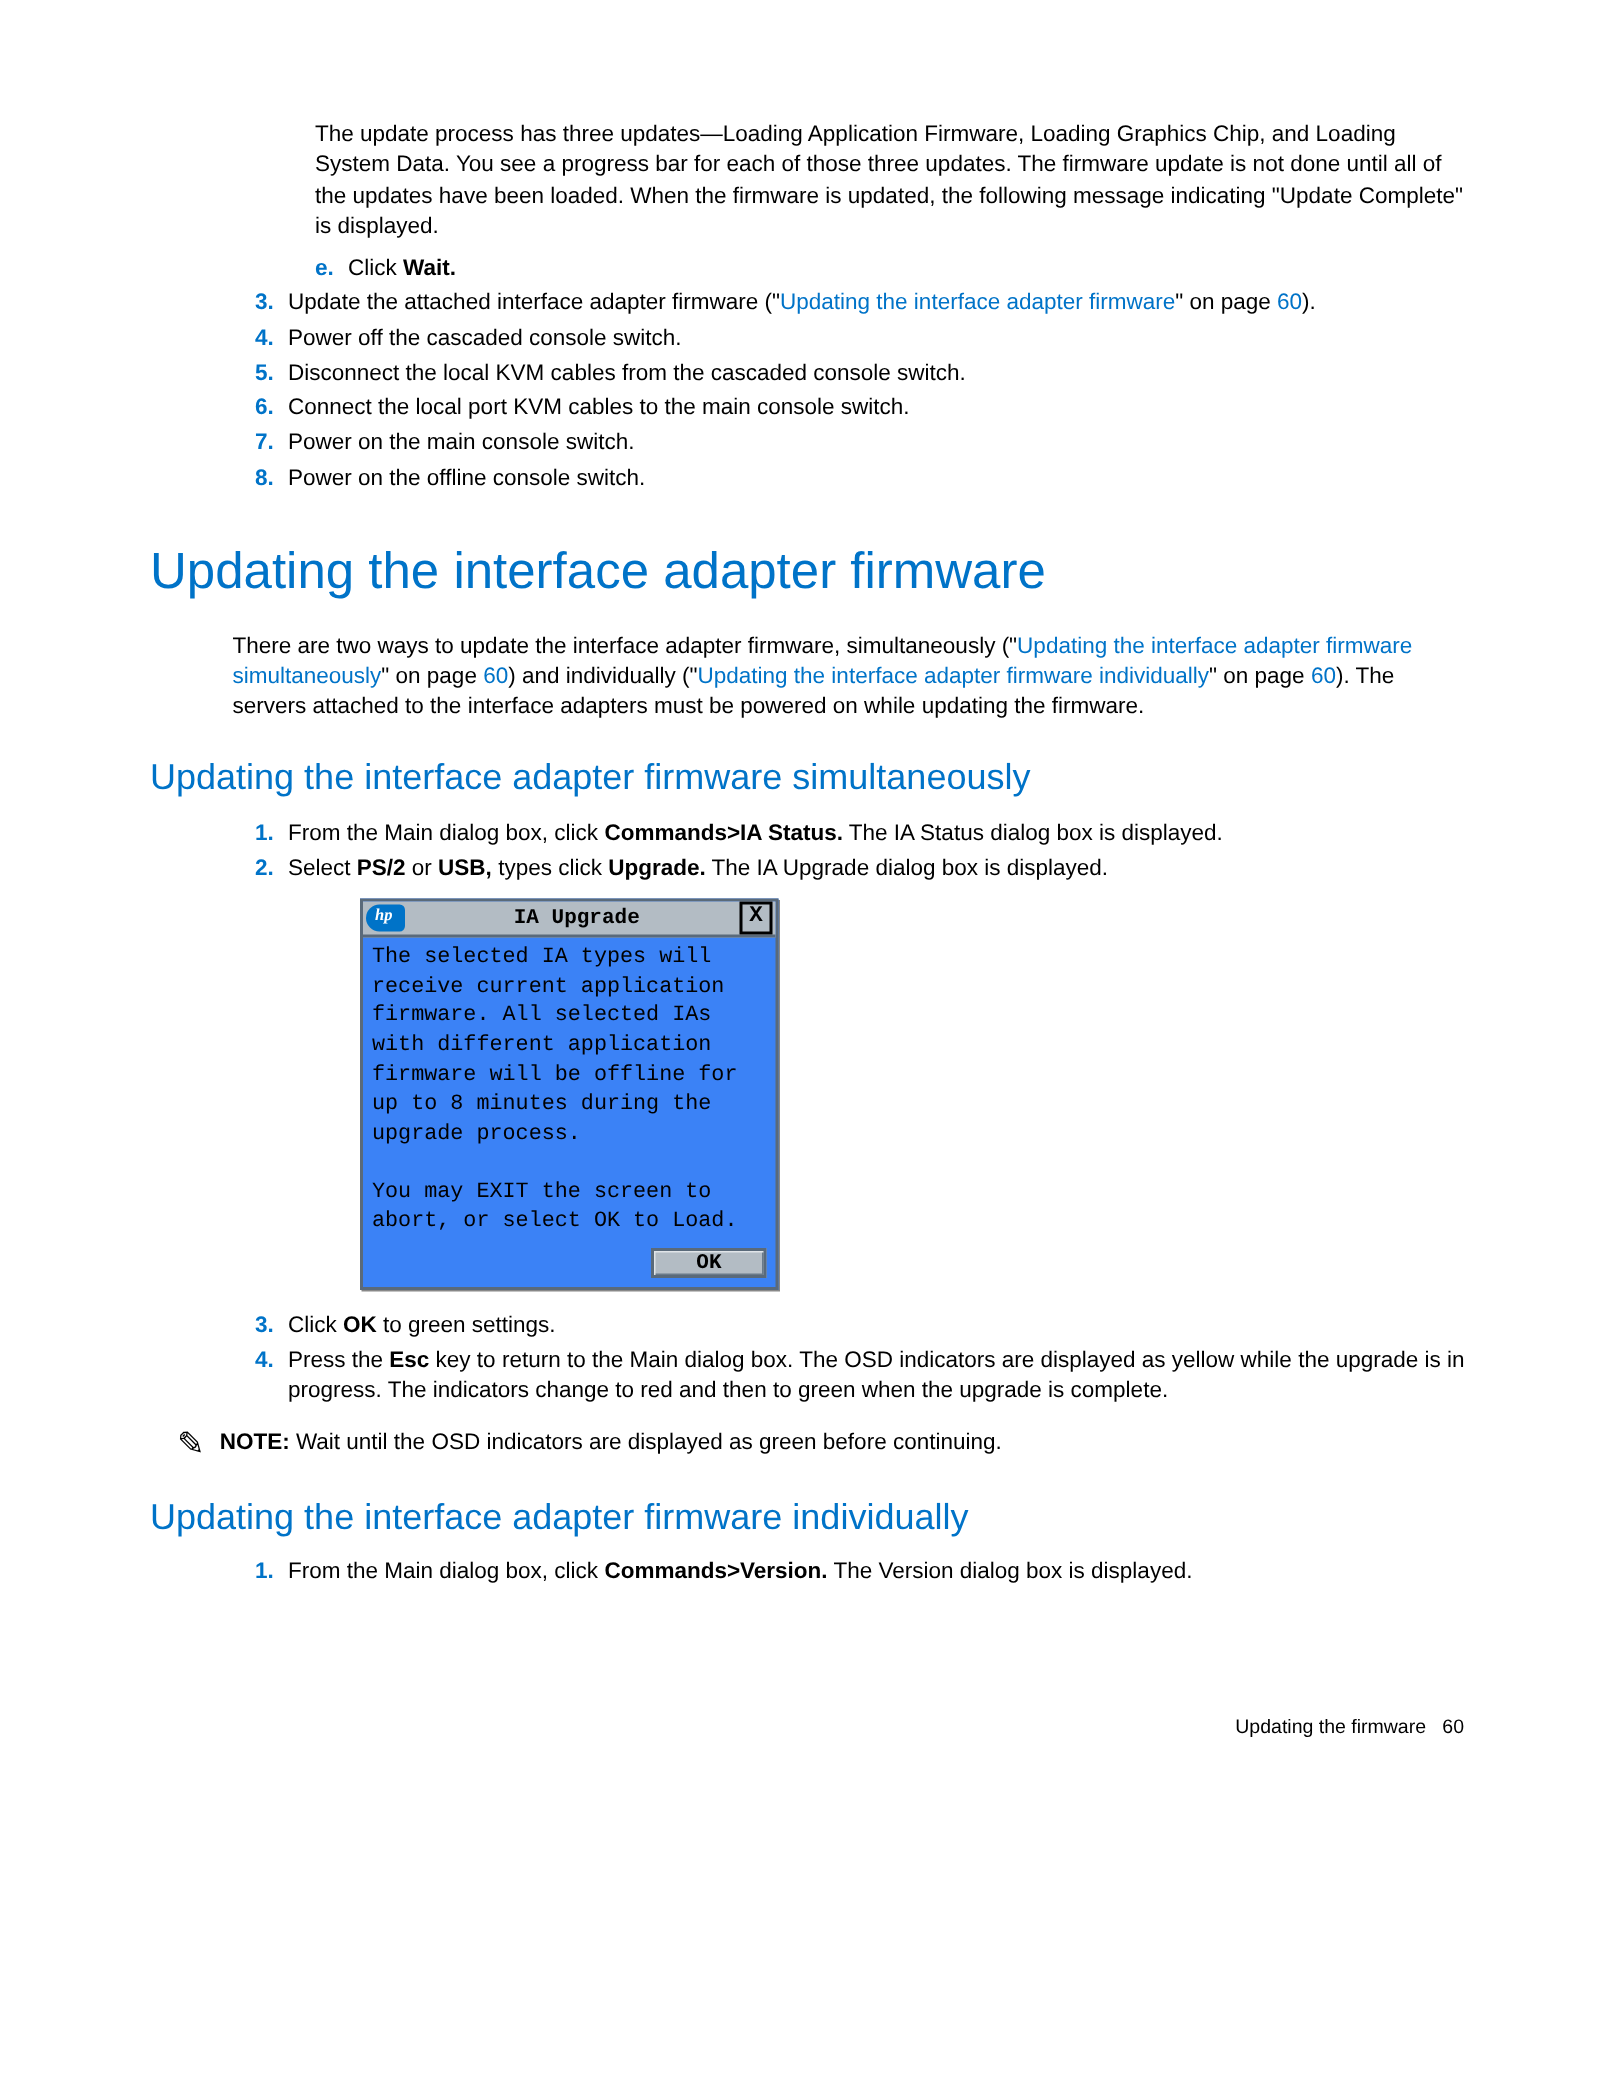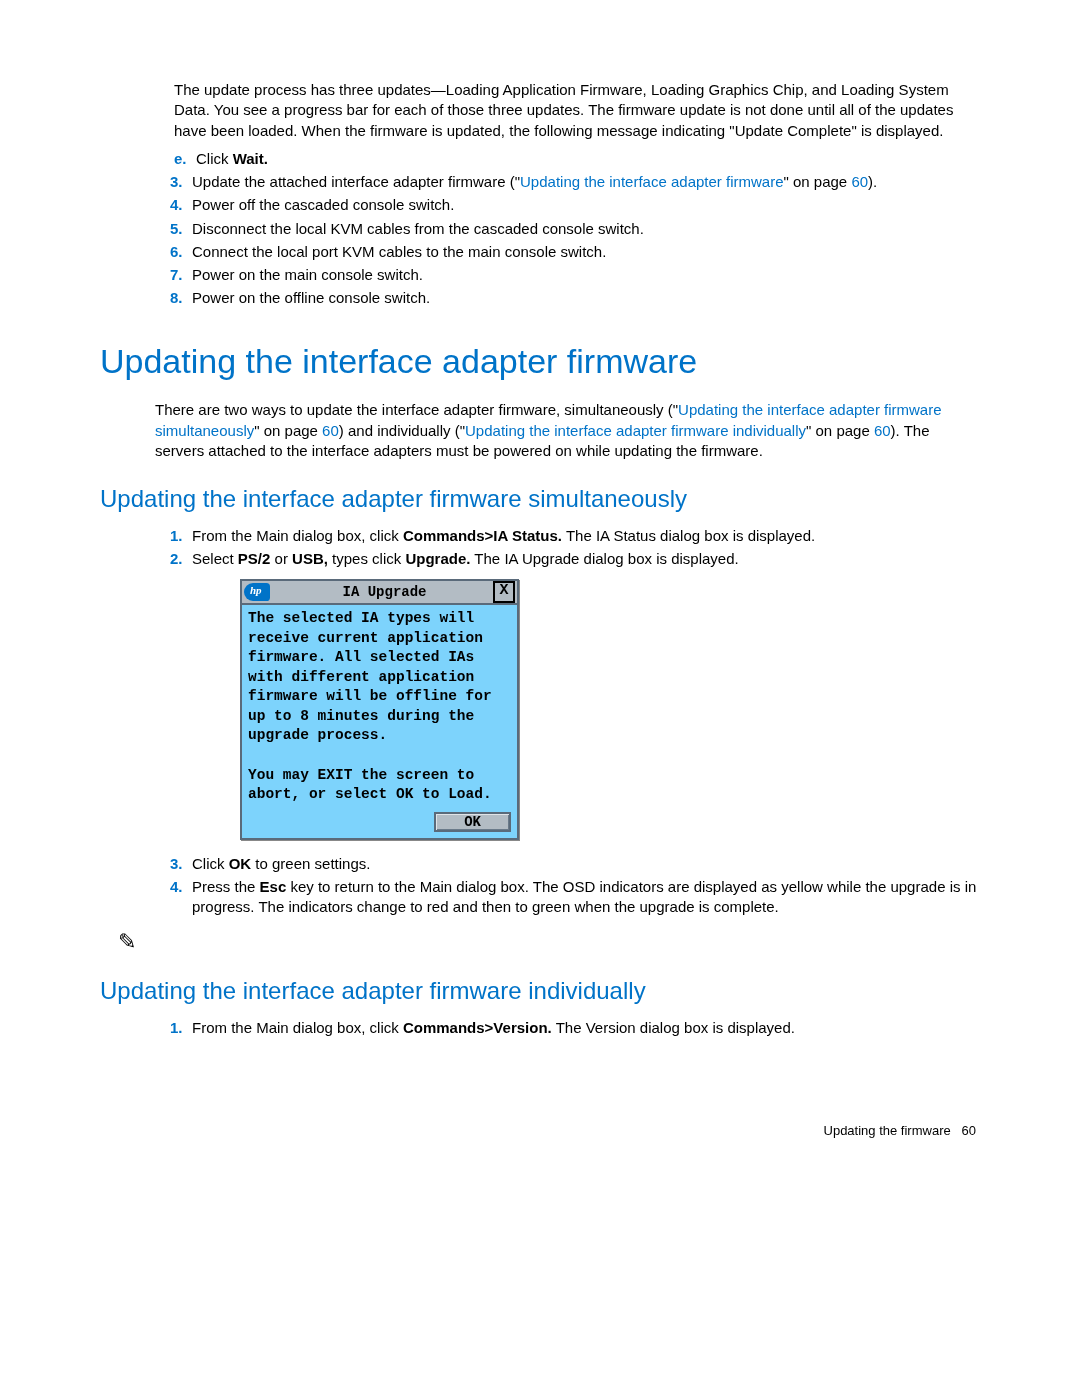--- a/index.html
+++ b/index.html
@@ -5,21 +5,21 @@
   body {
     font-family: Arial, Helvetica, sans-serif;
     font-size: 15px;
     color: #000;
     margin: 0;
     padding: 80px 100px 40px 100px;
     line-height: 1.35;
     width: 1080px;
     box-sizing: border-box;
   }
-  .indent-block { margin-left: 74px; }
+  .indent-block { margin-left: 110px; }
   .indent-block-2 { margin-left: 70px; }
   .num { color: #0073c8; font-weight: bold; display: inline-block; width: 22px; }
   .let { color: #0073c8; font-weight: bold; display: inline-block; width: 22px; }
   .row { display: flex; margin: 3px 0; }
   .row .txt { flex: 1; }
   a.link, .link { color: #0073c8; text-decoration: none; }
   h1.section {
     font-family: Arial, Helvetica, sans-serif;
     font-weight: normal;
     font-size: 34px;
@@ -30,21 +30,21 @@
     font-family: Arial, Helvetica, sans-serif;
     font-weight: normal;
     font-size: 24px;
     color: #0073c8;
     margin: 22px 0 10px 0;
   }
   .para { margin: 16px 0 10px 55px; }
   .dialog {
     width: 275px;
     border: 2px solid #5a6a7a;
-    background: #7dd3fc;
+    background: #3b82f6;
     margin: 10px 0 14px 70px;
     box-shadow: 1px 1px 0 #888;
   }
   .dialog-title {
     display: flex;
     align-items: center;
     background: #b3bcc4;
     border-bottom: 2px solid #5a6a7a;
     height: 22px;
     position: relative;
@@ -76,21 +76,21 @@
     font-family: "Courier New", monospace;
     font-weight: bold;
     text-align: center;
     line-height: 16px;
     font-size: 15px;
     background: #b3bcc4;
   }
   .dialog-body {
     padding: 4px 6px 2px 6px;
     font-family: "Courier New", monospace;
-    font-weight: bold;
+    font-weight: normal;
     font-size: 14.5px;
     line-height: 1.35;
     color: #000;
     white-space: pre-wrap;
   }
   .dialog-footer {
     text-align: right;
     padding: 4px 6px 6px 6px;
   }
   .ok-btn {
@@ -198,20 +198,21 @@
     <span class="txt"><span>Click </span><b>OK</b><span> to green settings.</span></span>
   </div>
   <div class="row">
     <span class="num">4.</span>
     <span class="txt"><span>Press the </span><b>Esc</b><span> key to return to the Main dialog box. The OSD indicators are displayed as yellow while the upgrade is in progress. The indicators change to red and then to green when the upgrade is complete.</span></span>
   </div>
 </div>
 
 <div class="note-row">
   <span class="note-icon">✎</span>
+  <span><b>NOTE:</b><span>  Wait until the OSD indicators are displayed as green before continuing.</span></span>
 </div>
 
 <h2 class="section">Updating the interface adapter firmware individually</h2>
 
 <div class="indent-block-2">
   <div class="row">
     <span class="num">1.</span>
     <span class="txt"><span>From the Main dialog box, click </span><b>Commands&gt;Version.</b><span> The Version dialog box is displayed.</span></span>
   </div>
 </div>

